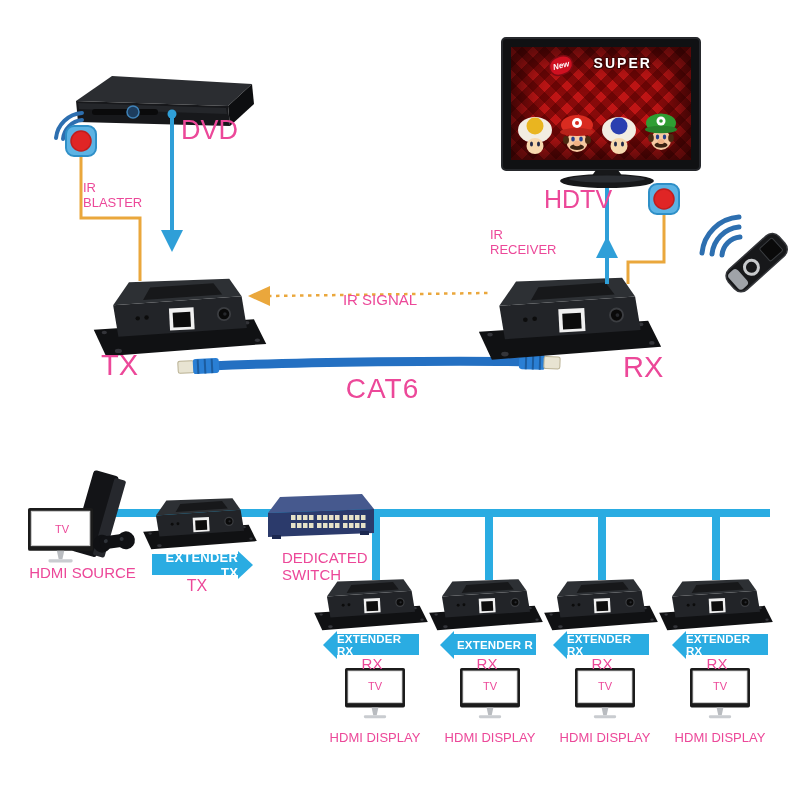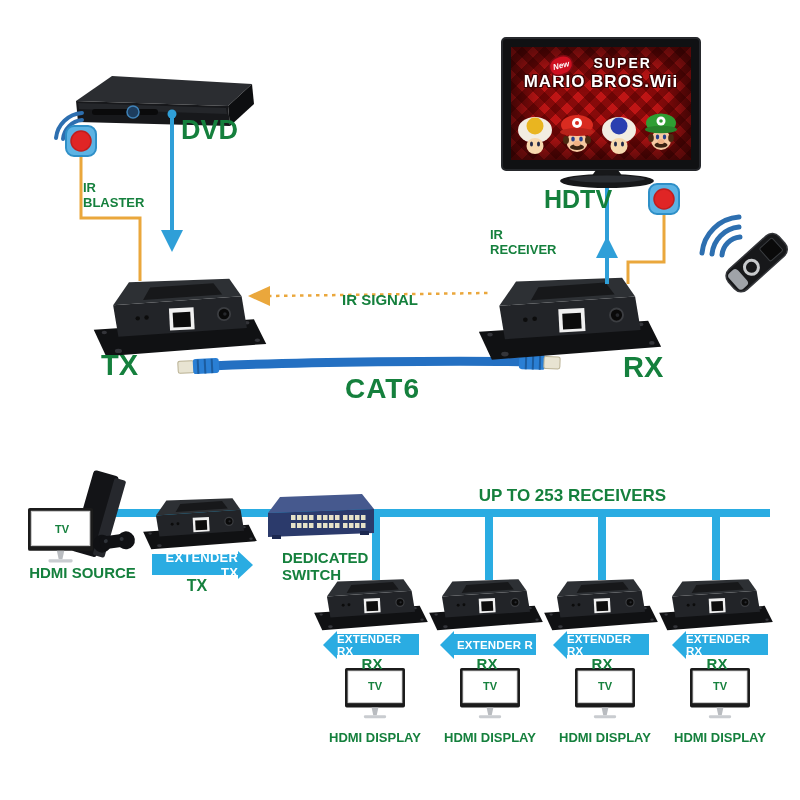--- a/index.html
+++ b/index.html
@@ -1,19 +1,19 @@
 <!DOCTYPE html>
 <html style="--accent-blue: #2aace2; --cable-blue: #2470c2; --arrow-blue: #2f9fd8; --signal-orange: #eaa73c; --ir-red: #e02525; --wave-blue: #2d6fb0; --switch-navy: #2b3a6b; --device-dark: #222428;"><head>
 <meta charset="utf-8">
 <style>
   html,body{margin:0;padding:0;background:#ffffff;}
   #canvas{position:relative;width:800px;height:800px;background:#ffffff;overflow:hidden;
           font-family:"Liberation Sans",sans-serif;}
   #art{position:absolute;left:0;top:0;}
-  .t{position:absolute;font-weight:bold;color:#15803d;white-space:nowrap;
+  .t{position:absolute;font-weight:normal;color:#ec4899;white-space:nowrap;
      font-family:"Liberation Sans",sans-serif;line-height:1.15;}
   .ctr{text-align:center;}
   .two .ln{display:block;}
   .banner{position:absolute;height:21px;background:var(--accent-blue,#2aace2);
           display:flex;align-items:center;justify-content:center;color:#fff;font-weight:bold;
           font-size:11.5px;letter-spacing:.2px;font-family:"Liberation Sans",sans-serif;}
   .banner.left::before{content:"";position:absolute;left:-14px;top:50%;transform:translateY(-50%);
           border-right:14px solid var(--accent-blue,#2aace2);
           border-top:14px solid transparent;border-bottom:14px solid transparent;}
   .banner.right::after{content:"";position:absolute;right:-15px;top:50%;transform:translateY(-50%);
@@ -244,21 +244,20 @@
   <g>
         <use href="#tvmon" transform="translate(690,668) scale(0.857)"></use>
       </g>
 </svg>
 
 <div class="tvscreen">
   <div class="mario-title">
     <div>
       <span class="new-badge">New</span><span class="super-txt">SUPER</span>
     </div>
-    <div class="bros-txt">MARIO BROS.Wii</div>
   </div>
   <svg class="chars" viewBox="0 0 180 62">
     <g>
       <ellipse cx="24" cy="32" rx="17" ry="13" fill="#f2ede2"></ellipse>
       <circle cx="24" cy="28" r="8.5" fill="#e9b520"></circle>
       <ellipse cx="24" cy="48" rx="8.5" ry="8" fill="#f7d9ae"></ellipse>
       <ellipse cx="20.5" cy="46" rx="1.5" ry="2.5" fill="#232a48"></ellipse>
       <ellipse cx="27.5" cy="46" rx="1.5" ry="2.5" fill="#232a48"></ellipse>
     </g>
     <g>
@@ -312,21 +311,20 @@
 
 <div class="t" style="left:623px;top:351px;font-size:29px;">RX</div>
 
 <div class="t" style="left:544px;top:185px;font-size:25px;">HDTV</div>
 
 <div class="t two" style="left:490px;top:228px;font-size:13px;">
   <span class="ln">IR</span>
   <span class="ln">RECEIVER</span>
 </div>
 
-<div class="t ctr" style="left:465px;top:486px;width:215px;font-size:17px;">UP TO 253 RECEIVERS</div>
 
 <div class="t ctr" style="left:25px;top:564px;width:115px;font-size:15px;">HDMI SOURCE</div>
 <div class="t ctr" style="left:46px;top:523px;width:32px;font-size:11px;">TV</div>
 
 <div class="banner right" style="left:152px;top:554px;width:86px;font-size:13px;text-align:right;">
   <span>EXTENDER TX</span>
 </div>
 <div class="t ctr" style="left:172px;top:577px;width:50px;font-size:16px;">TX</div>
 
 <div class="t two" style="left:282px;top:549px;font-size:15px;">

